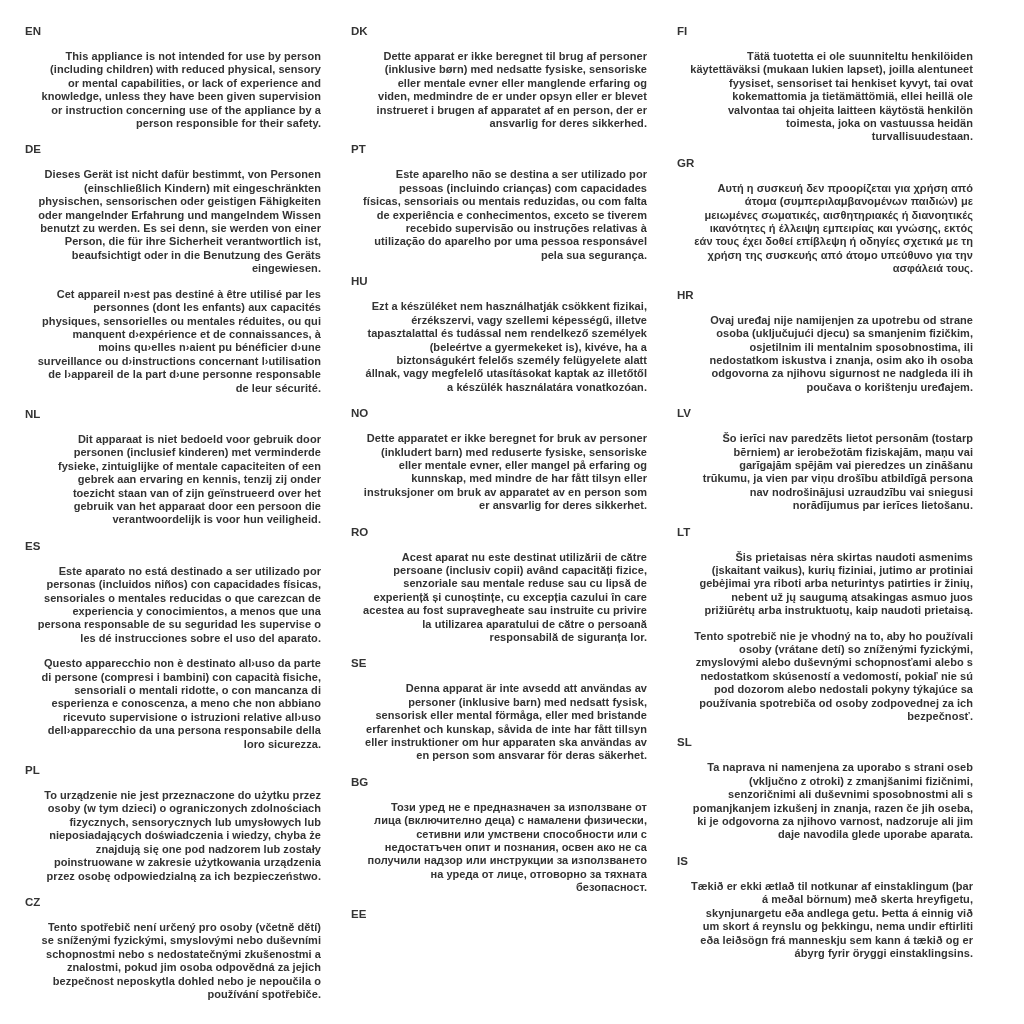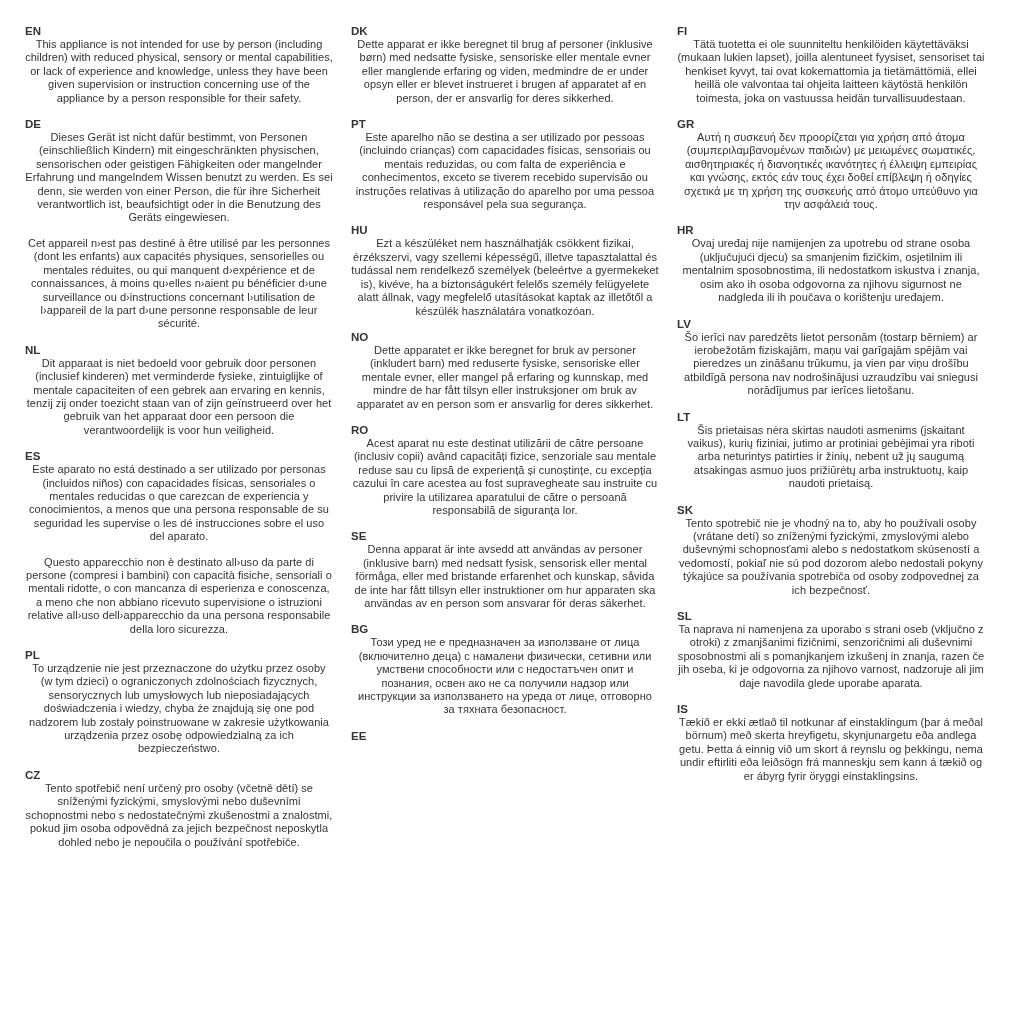--- a/index.html
+++ b/index.html
@@ -29,23 +29,24 @@
   }
   .lang-code {
     font-weight: bold;
     font-size: 11.5px;
     line-height: 14px;
     margin: 0;
   }
   .lang-text {
     font-size: 11px;
     line-height: 13.4px;
-    margin: 0;
-    text-align: center;
+    margin: 12px;
+    text-align: right;
     letter-spacing: 0.05px;
+    font-weight: bold;
   }
 </style>
 </head>
 <body>
 
 <div class="page">
   <div class="col">
       <div class="section">
         <div class="lang-code">EN</div>
         <p class="lang-text">This appliance is not intended for use by person (including children) with reduced physical, sensory or mental capabilities, or lack of experience and knowledge, unless they have been given supervision or instruction concerning use of the appliance by a person responsible for their safety.</p>
@@ -125,21 +126,20 @@
       </div>
       <div class="section">
         <div class="lang-code">LV</div>
         <p class="lang-text">Šo ierīci nav paredzēts lietot personām (tostarp bērniem) ar ierobežotām fiziskajām, maņu vai garīgajām spējām vai pieredzes un zināšanu trūkumu, ja vien par viņu drošību atbildīgā persona nav nodrošinājusi uzraudzību vai sniegusi norādījumus par ierīces lietošanu.</p>
       </div>
       <div class="section">
         <div class="lang-code">LT</div>
         <p class="lang-text">Šis prietaisas nėra skirtas naudoti asmenims (įskaitant vaikus), kurių fiziniai, jutimo ar protiniai gebėjimai yra riboti arba neturintys patirties ir žinių, nebent už jų saugumą atsakingas asmuo juos prižiūrėtų arba instruktuotų, kaip naudoti prietaisą.</p>
       </div>
       <div class="section">
-        <div class="lang-code">SK</div>
         <p class="lang-text">Tento spotrebič nie je vhodný na to, aby ho používali osoby (vrátane detí) so zníženými fyzickými, zmyslovými alebo duševnými schopnosťami alebo s nedostatkom skúseností a vedomostí, pokiaľ nie sú pod dozorom alebo nedostali pokyny týkajúce sa používania spotrebiča od osoby zodpovednej za ich bezpečnosť.</p>
       </div>
       <div class="section">
         <div class="lang-code">SL</div>
         <p class="lang-text">Ta naprava ni namenjena za uporabo s strani oseb (vključno z otroki) z zmanjšanimi fizičnimi, senzoričnimi ali duševnimi sposobnostmi ali s pomanjkanjem izkušenj in znanja, razen če jih oseba, ki je odgovorna za njihovo varnost, nadzoruje ali jim daje navodila glede uporabe aparata.</p>
       </div>
       <div class="section">
         <div class="lang-code">IS</div>
         <p class="lang-text">Tækið er ekki ætlað til notkunar af einstaklingum (þar á meðal börnum) með skerta hreyfigetu, skynjunargetu eða andlega getu. Þetta á einnig við um skort á reynslu og þekkingu, nema undir eftirliti eða leiðsögn frá manneskju sem kann á tækið og er ábyrg fyrir öryggi einstaklingsins.</p>
       </div>

